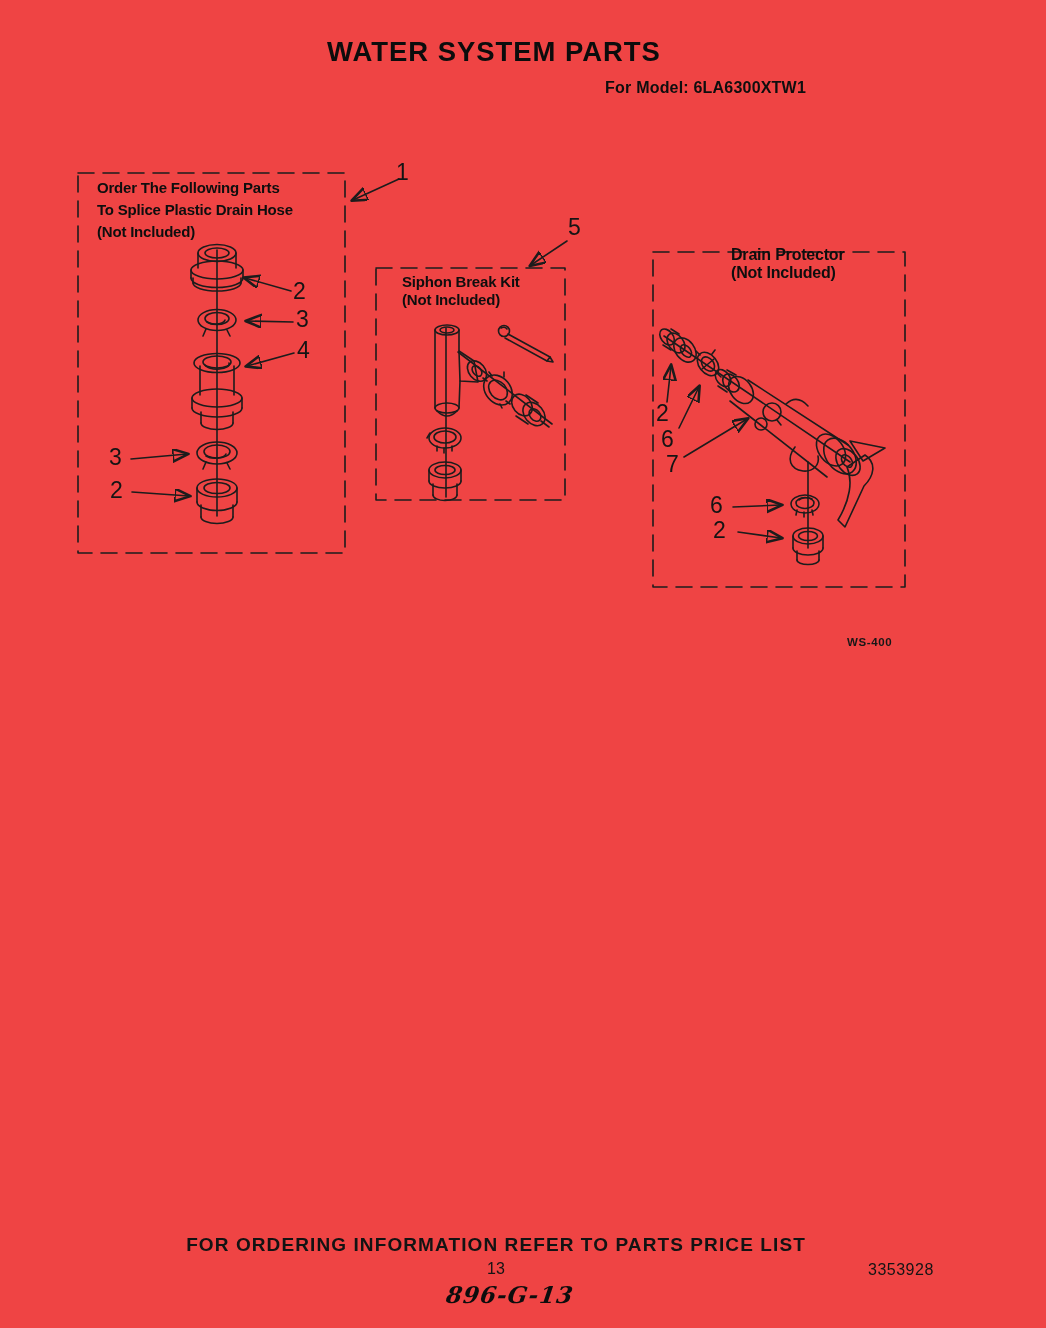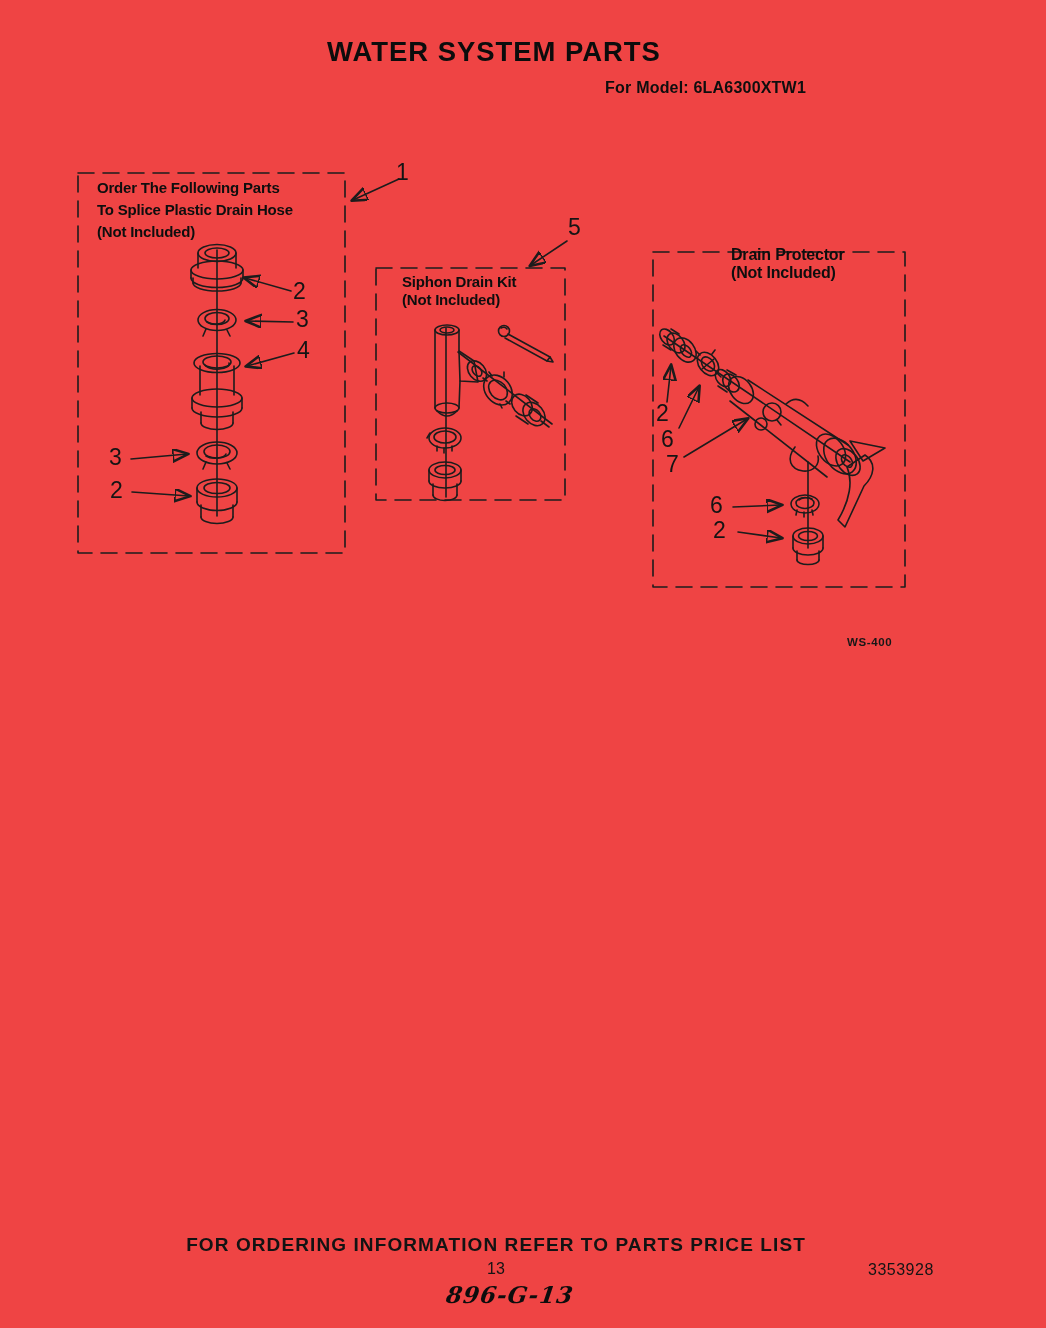--- a/index.html
+++ b/index.html
@@ -243,21 +243,21 @@
       <line class="arrow" x1="738" y1="532" x2="781" y2="538" marker-end="url(#ah)"></line>
     </g>
   </svg>
 
   <div class="abs box-title t-splice">
     <span>Order The Following Parts</span>
     <span>To Splice Plastic Drain Hose</span>
     <span>(Not Included)</span>
   </div>
   <div class="abs box-title t-siphon">
-    <span>Siphon Drain Kit</span>
+    <span>Siphon Break Kit</span>
     <span>(Not Included)</span>
   </div>
   <div class="abs box-title t-drain">
     <span>Drain Protector</span>
     <span>(Not Included)</span>
   </div>
 
   <span class="callout" style="left:396px;top:161px;">1</span>
   <span class="callout" style="left:568px;top:216px;">5</span>
 

